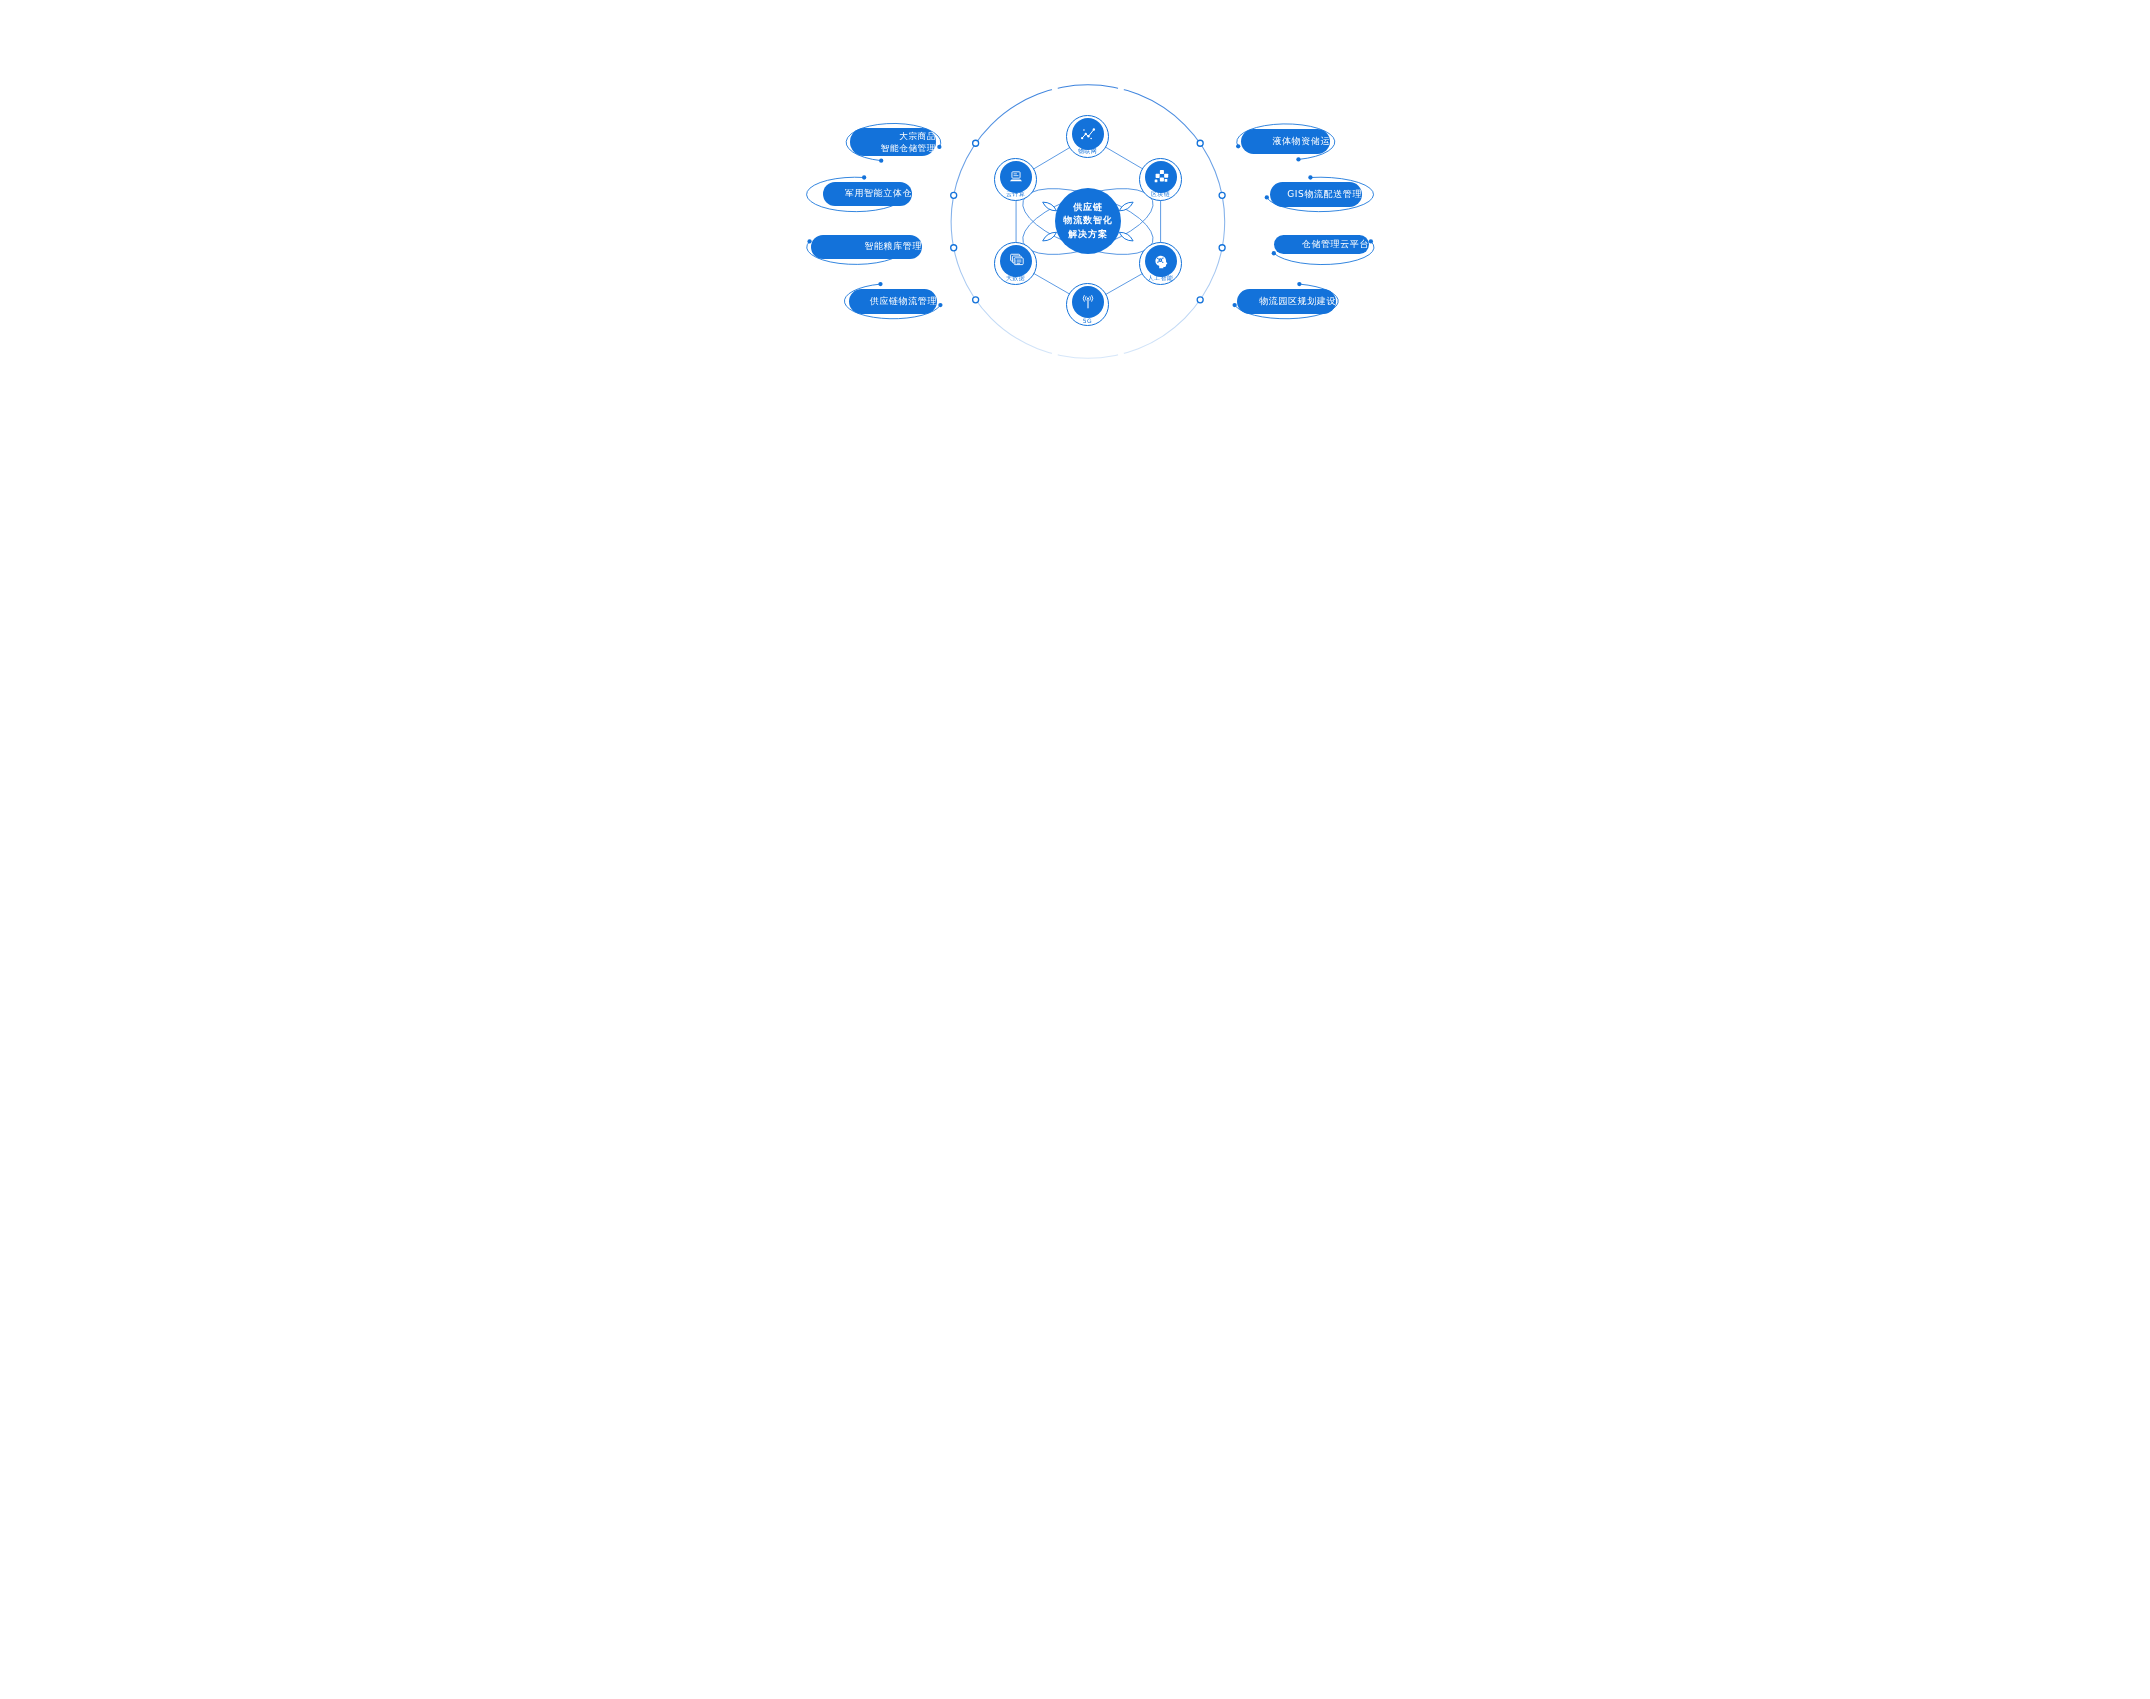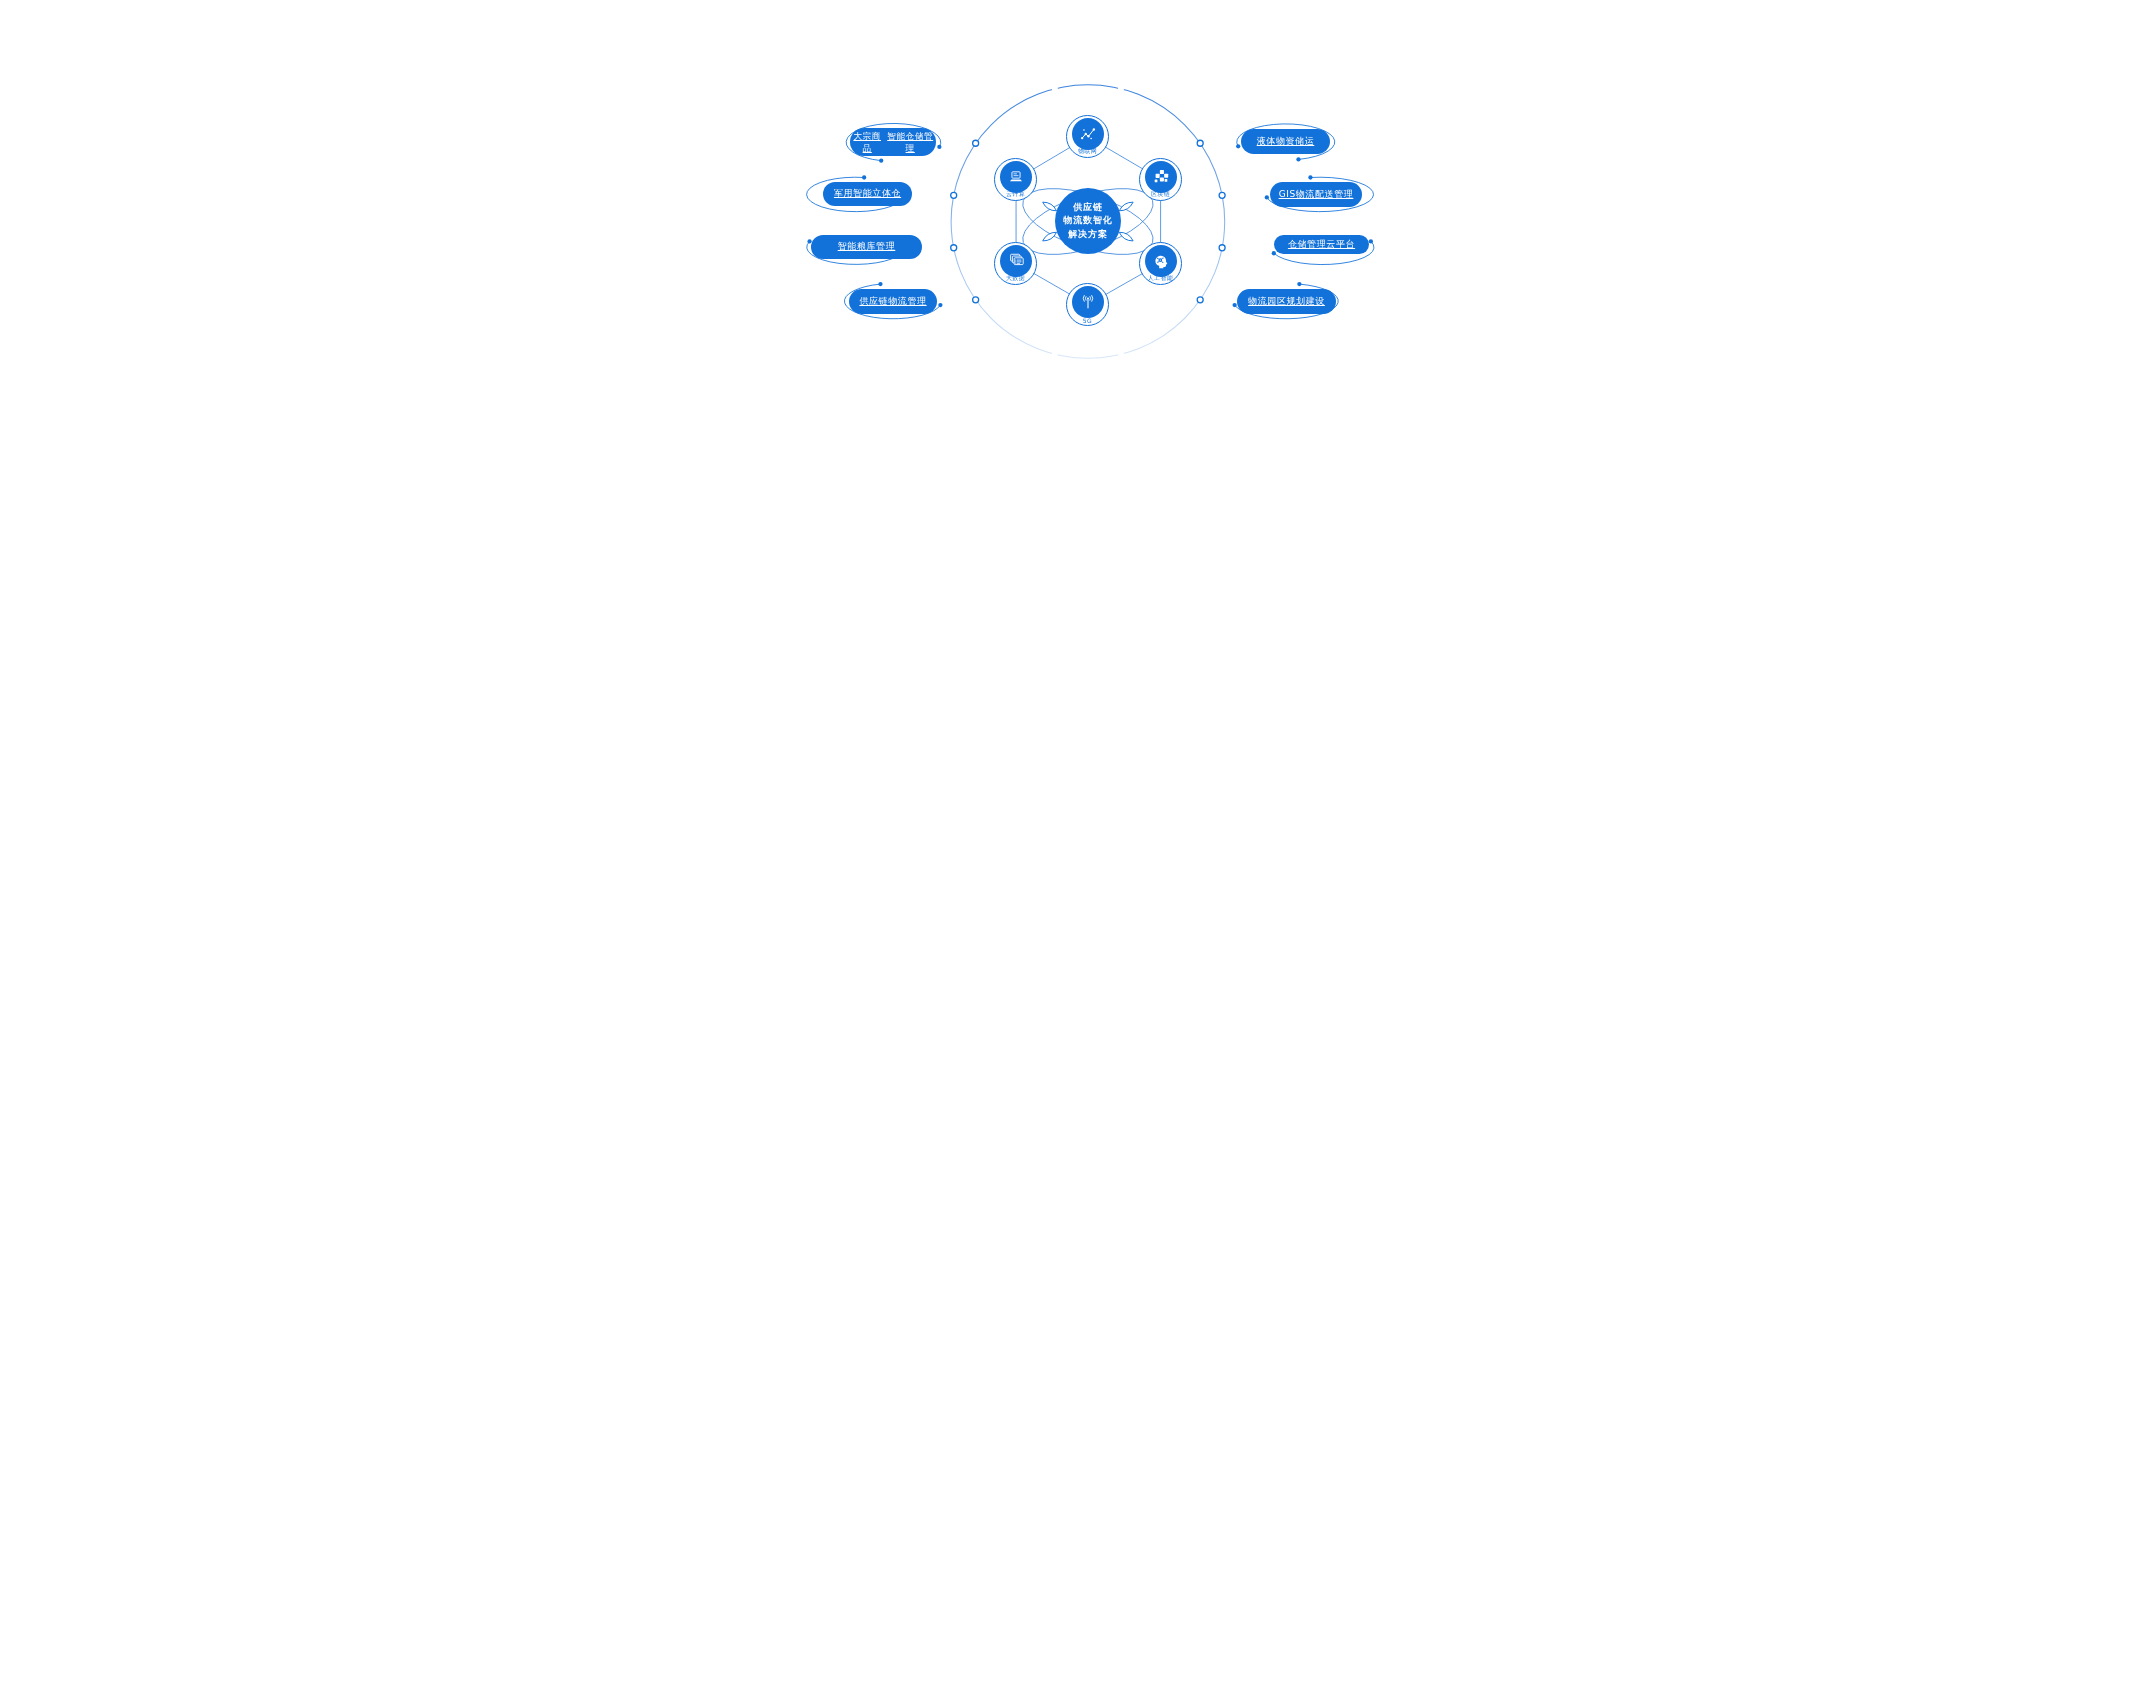--- a/index.html
+++ b/index.html
@@ -15,24 +15,23 @@
   .hexline{stroke:var(--line);stroke-width:1.8;}
   .ringdot{fill:#fff;stroke:var(--primary);stroke-width:3;}
   .gapdot{fill:#fff;}
   .orbit{fill:none;stroke:#3c85dd;stroke-width:1.8;}
   .leaf{fill:#fff;stroke:var(--primary);stroke-width:2;}
   .swoosh{fill:none;stroke:var(--primary);stroke-width:2;}
   .swoosh-dot{fill:var(--primary);}
 
   .pill{
     position:absolute;background:var(--primary);color:#fff;border-radius:430px;
-    display:flex;flex-direction:row;align-items:center;justify-content:center;
+    display:flex;flex-direction:column;align-items:flex-end;justify-content:center;
     font-size:9px;letter-spacing:0.6px;line-height:1.3;font-weight:500;text-align:center;
     box-sizing:border-box;
-    text-decoration:underline;
   }
   .pill.two-line{font-size:8.6px;line-height:1.4;}
 
   .node{
     position:absolute;width:43px;height:43px;border:1.3px solid var(--primary);
     border-radius:50%;background:#fff;box-sizing:border-box;
   }
   .node-inner{
     position:absolute;top:1.7px;left:50%;transform:translateX(-50%);
     width:32px;height:32px;border-radius:50%;background:var(--primary);

